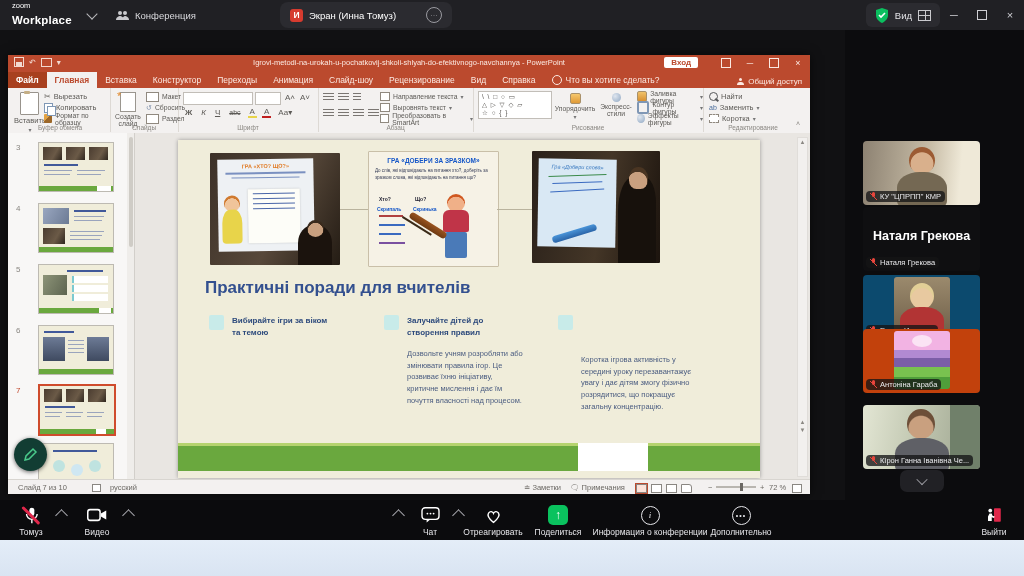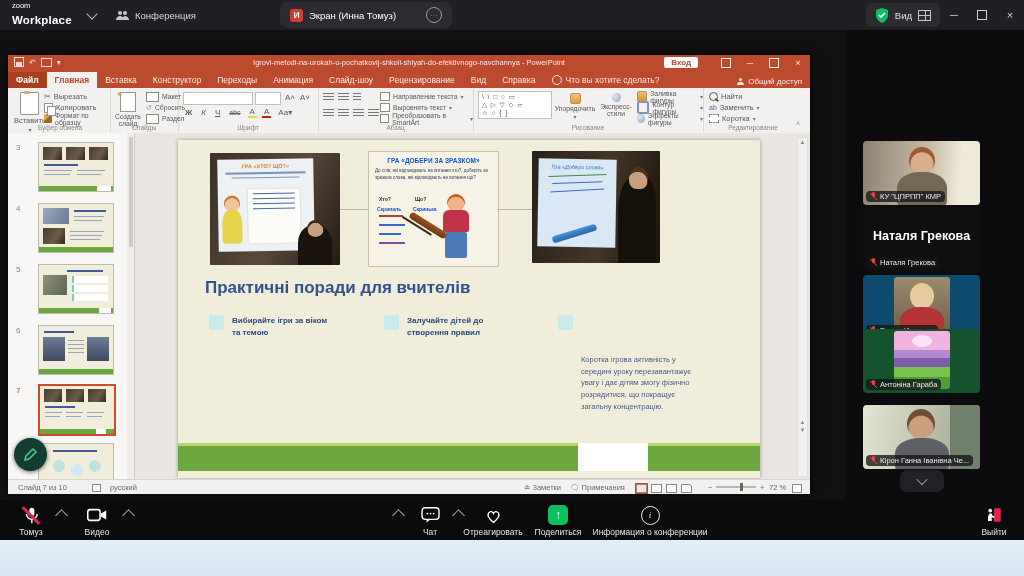--- a/index.html
+++ b/index.html
@@ -474,20 +474,21 @@
         <div class="connect" style="left:162px;width:28px;"></div>
         <div class="connect" style="left:319px;width:35px;"></div>
 
         <div class="slide-title">Практичні поради для вчителів</div>
 
         <span class="tipsq" style="left:31px;"></span>
         <div class="tiph" style="left:54px;">Вибирайте ігри за віком та темою</div>
 
         <span class="tipsq" style="left:206px;"></span>
         <div class="tiph" style="left:229px;">Залучайте дітей до створення правил</div>
+        <div class="tipb" style="left:229px;top:208px;">Дозвольте учням розробляти або змінювати правила ігор. Це розвиває їхню ініціативу, критичне мислення і дає їм почуття власності над процесом.</div>
 
         <span class="tipsq" style="left:380px;"></span>
         <div class="tipb" style="left:403px;top:214px;">Коротка ігрова активність у середині уроку перезавантажує увагу і дає дітям змогу фізично розрядитися, що покращує загальну концентрацію.</div>
 
         <div class="gbar"></div>
         <div class="gwhite"></div>
       </div>
       <div class="vscroll">▲<br><br><br><br><br><br><br><br><br><br><br><br><br><br><br><br><br><br><br><br><br><br><br><br><br><br><br><br><br><br><br><br><br><br><br>▲<br>▼</div>
     </div>
 
@@ -536,21 +537,21 @@
   <div class="tile" style="top:245px;background:#0c4a6e;">
     <div class="ava" style="background:linear-gradient(#9b8a6d,#6f5f49);">
       <div class="hd" style="left:16px;top:6px;width:24px;height:26px;background:radial-gradient(circle at 50% 62%,#e8c9a0 52%,#e2cf96 58%);"></div>
       <div class="bd" style="left:6px;top:30px;width:44px;height:30px;background:#b23434;"></div>
     </div>
     <div class="pill">
         <span class="micmut"></span>
         <span>Елена Иванова</span>
       </div>
   </div>
-  <div class="tile" style="top:299px;background:#14532d;">
+  <div class="tile" style="top:299px;background:#c2410c;">
     <div class="ava" style="background:linear-gradient(#f2b3e3 0 32%,#b18ad2 32% 46%,#7b5ea7 46% 62%,#79c24f 62% 80%,#4f9e3a 80% 100%);">
       <div style="position:absolute;left:18px;top:4px;width:20px;height:12px;border-radius:50%;background:#fbe3f4;"></div>
     </div>
     <div class="pill">
         <span class="micmut"></span>
         <span>Антоніна Гараба</span>
       </div>
   </div>
   <div class="tile" style="top:375px;">
     <div class="vid" style="background:linear-gradient(100deg,#e3e6d4,#c2c8b2 45%,#9aa18c);">
@@ -618,20 +619,26 @@
         <span class="sharebtn">↑</span>
       </div>
     <div>Поделиться</div>
   </div>
   <div class="mitem" style="left:585px;width:130px;">
     <div class="micon">
         <span class="ocirc" style="font-style:italic;font-family:'Liberation Serif',serif;">i</span>
       </div>
     <div>Информация о конференции</div>
   </div>
+  <div class="mitem" style="left:691px;width:100px;">
+    <div class="micon">
+        <span class="ocirc" style="letter-spacing:1px;font-size:7px;">•••</span>
+      </div>
+    <div>Дополнительно</div>
+  </div>
   <div class="mitem" style="left:964px;width:60px;">
     <div class="micon">
       <svg width="18" height="18" viewBox="0 0 24 24">
           <rect x="12" y="3" width="9" height="18" rx="1" fill="#e0274a"></rect>
           <circle cx="7" cy="6" r="2.5" fill="#fff"></circle>
           <path d="M4 20v-6l2-4h3l1 3 3 1-1 2-3-1v5z" fill="#fff"></path>
         </svg>
     </div>
     <div>Выйти</div>
   </div>

